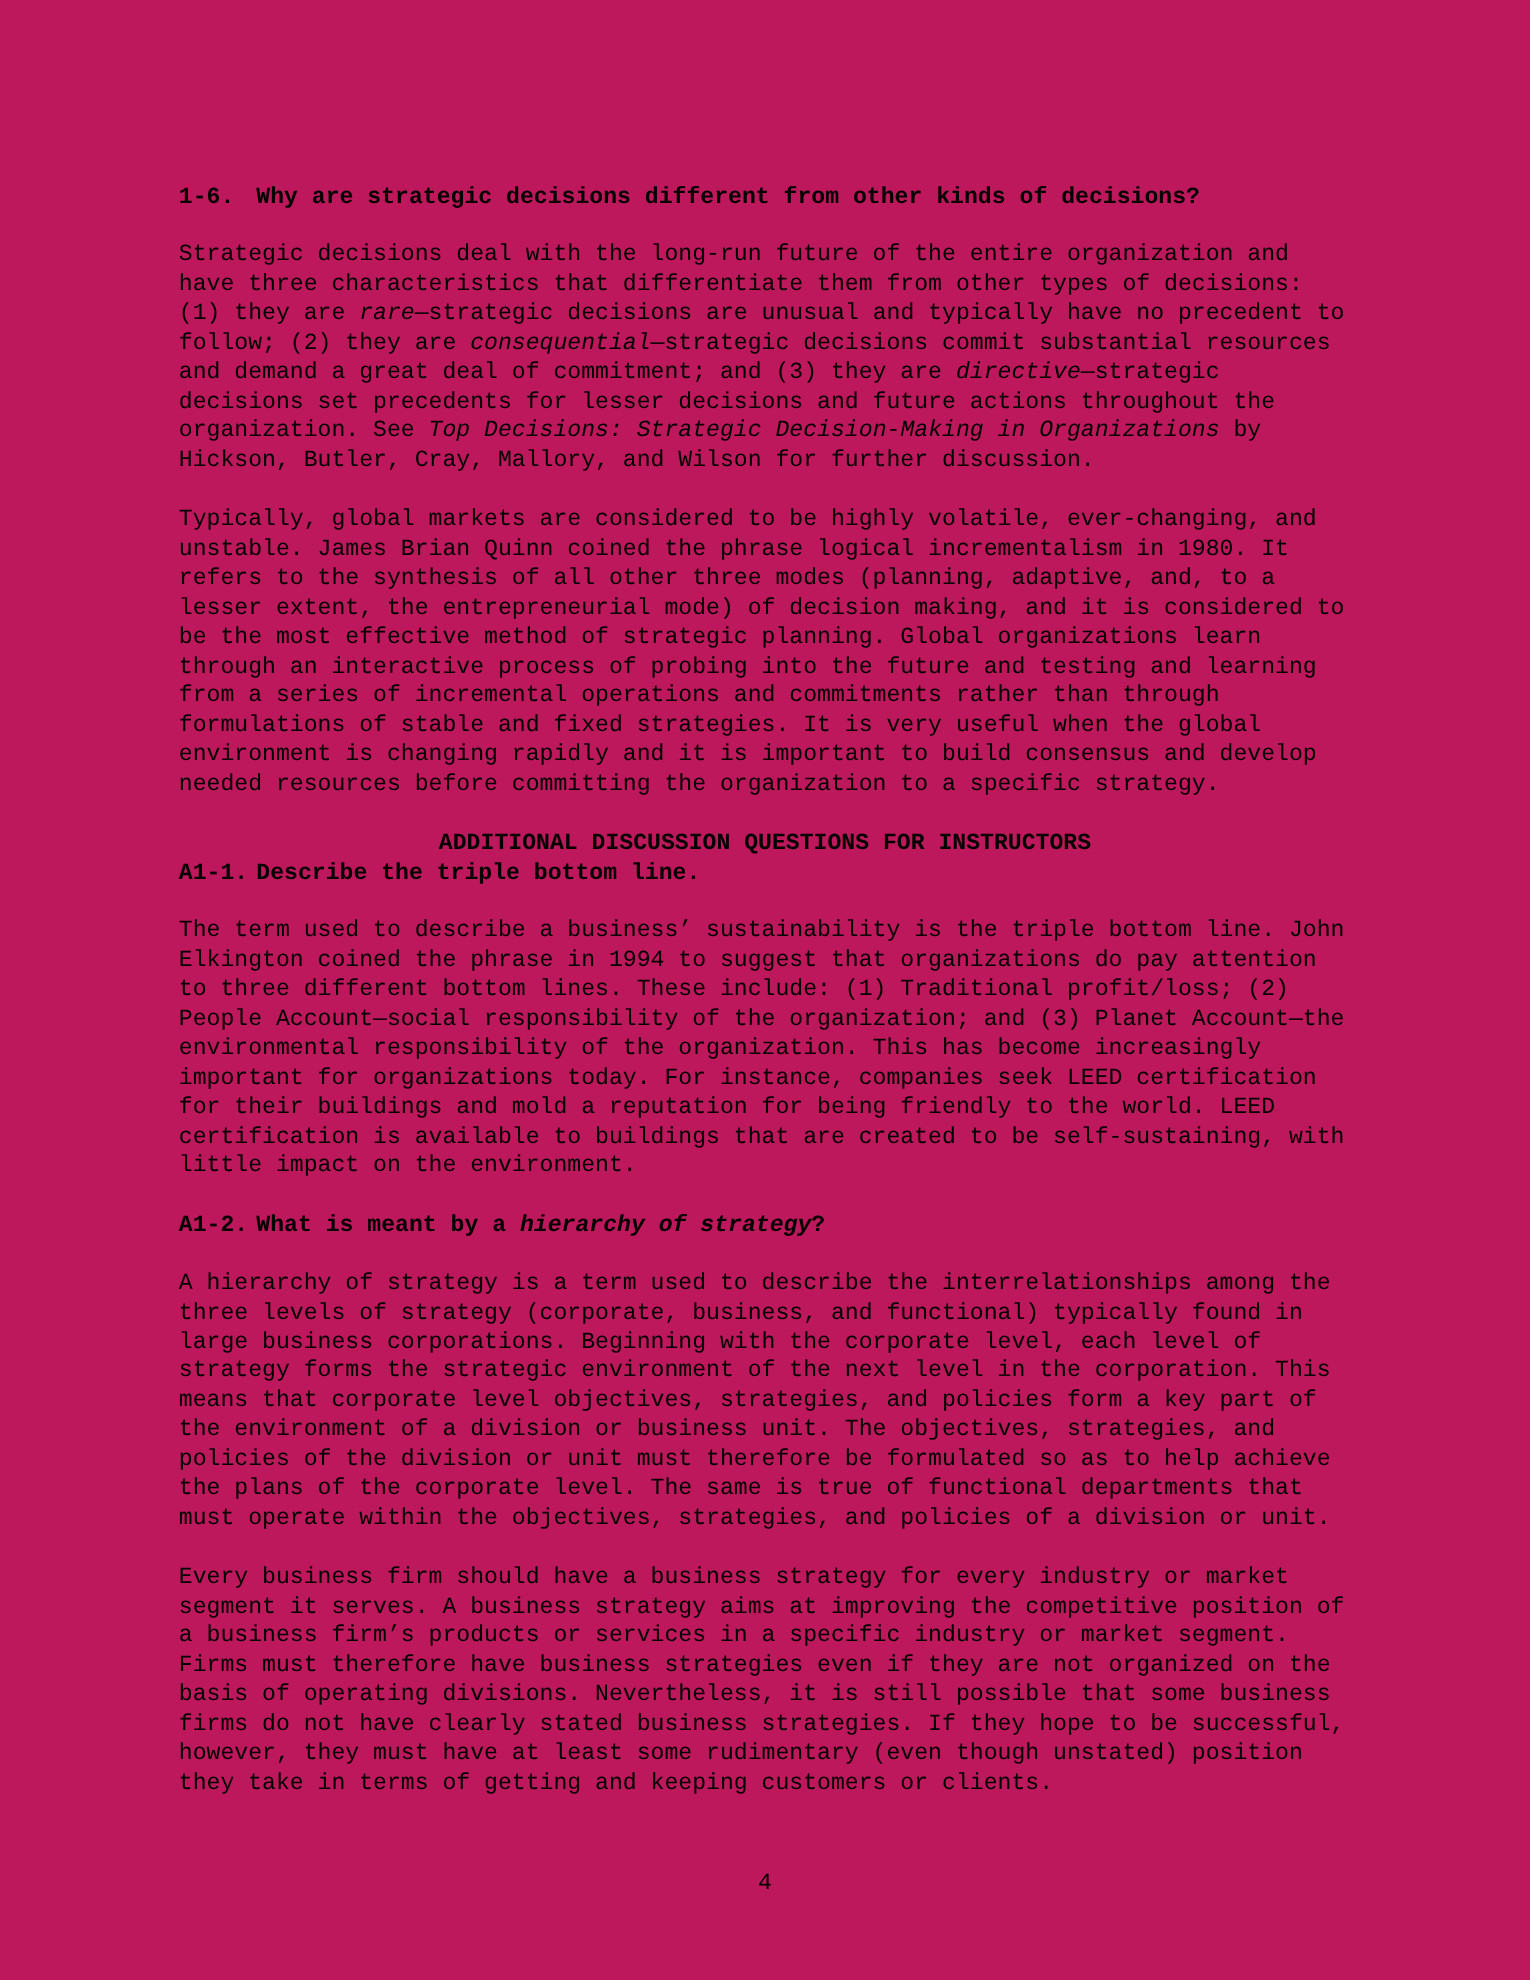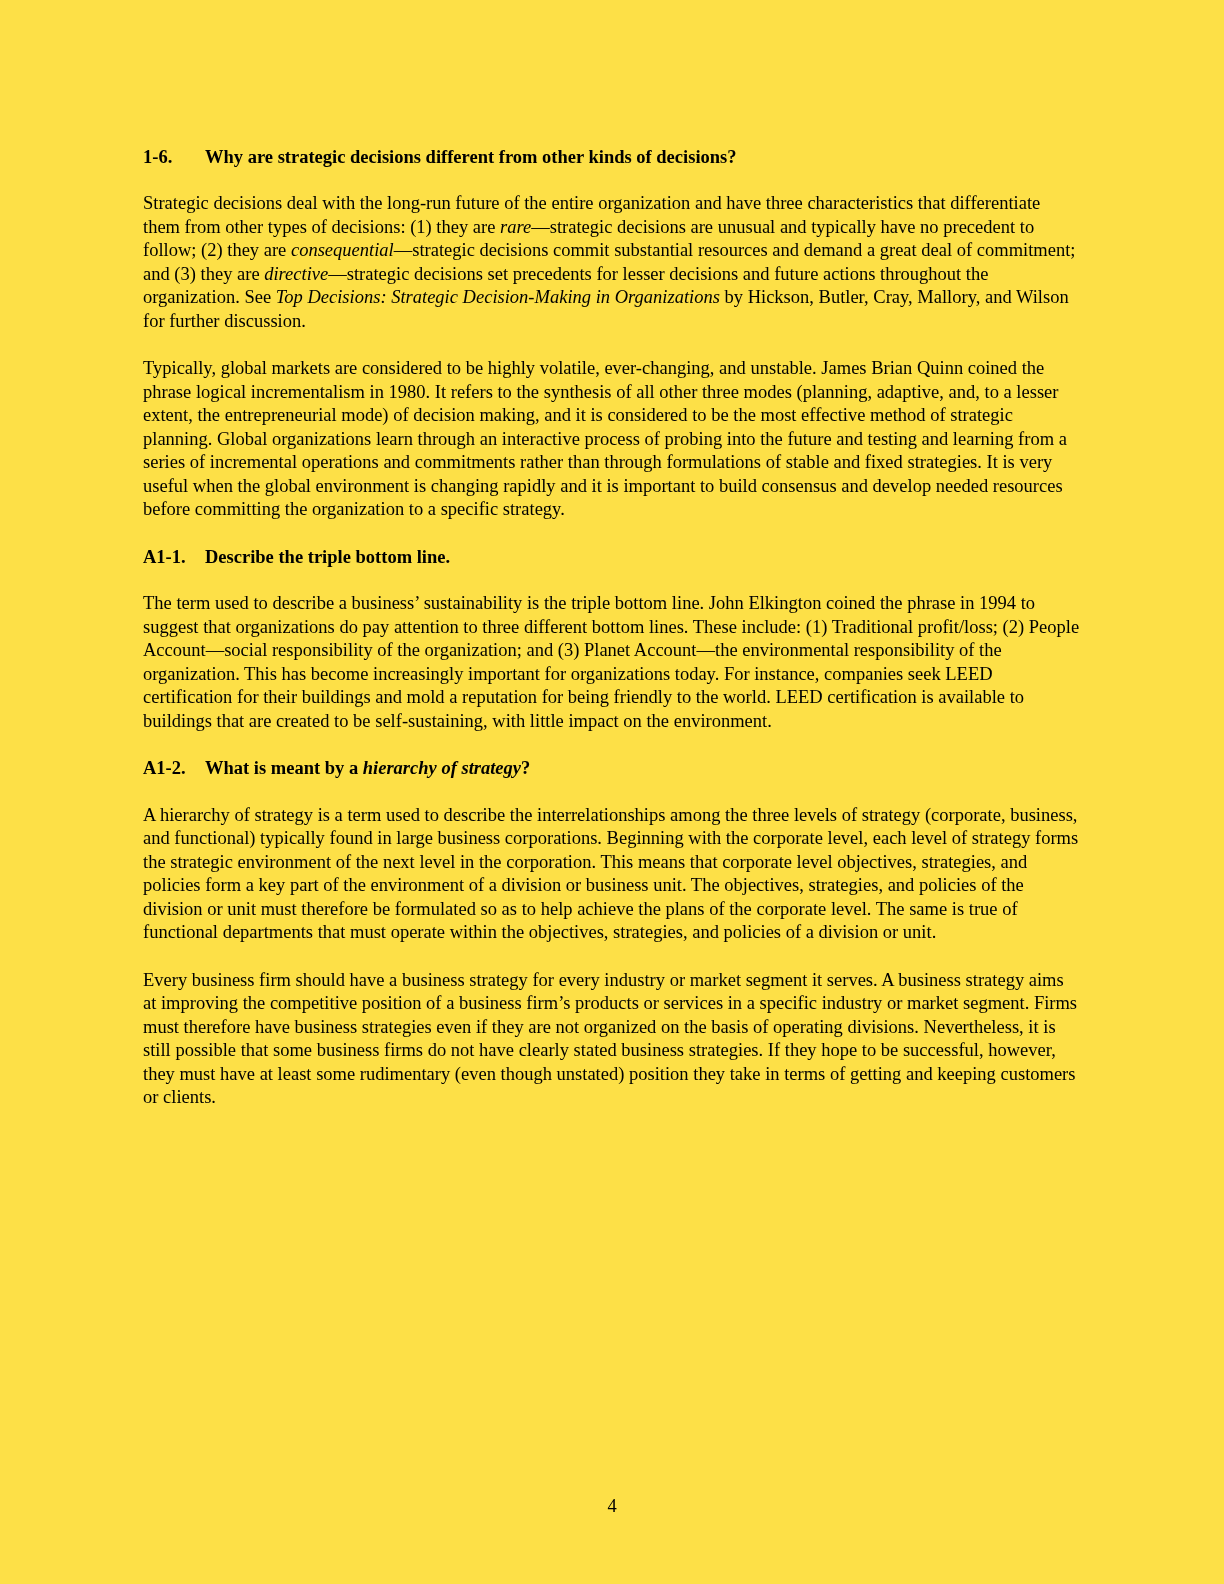--- a/index.html
+++ b/index.html
@@ -1,23 +1,23 @@
 <!DOCTYPE html>
 <html><head>
 <meta charset="utf-8">
 <style>
   * { box-sizing: border-box; }
   html, body { margin: 0; padding: 0; background: #ffffff; }
   .page {
     width: 1224px;
     height: 1584px;
     position: relative;
-    background: #fde047;
+    background: #be185d;
     color: #000000;
-    font-family: Liberation Serif, serif;
+    font-family: Liberation Mono, monospace;
     font-size: 18.5px;
     line-height: 1.27;
     overflow: hidden;
   }
   .content {
     padding: 146px 143px 0 143px;
   }
   .q-heading {
     display: flex;
     font-weight: bold;
@@ -54,20 +54,21 @@
 <body>
 
 <div class="page">
   <div class="content">
       <div class="q-heading">
         <span class="q-num">1-6.</span>
         <span class="q-text"><span>Why are strategic decisions different from other kinds of decisions?</span></span>
       </div>
       <p class="answer"><span>Strategic decisions deal with the long-run future of the entire organization and have three characteristics that differentiate them from other types of decisions: (1) they are </span><span class="italic">rare</span><span>—strategic decisions are unusual and typically have no precedent to follow; (2) they are </span><span class="italic">consequential</span><span>—strategic decisions commit substantial resources and demand a great deal of commitment; and (3) they are </span><span class="italic">directive</span><span>—strategic decisions set precedents for lesser decisions and future actions throughout the organization. See </span><span class="italic">Top Decisions: Strategic Decision-Making in Organizations</span><span> by Hickson, Butler, Cray, Mallory, and Wilson for further discussion.</span></p>
       <p class="answer"><span>Typically, global markets are considered to be highly volatile, ever-changing, and unstable. James Brian Quinn coined the phrase logical incrementalism in 1980. It refers to the synthesis of all other three modes (planning, adaptive, and, to a lesser extent, the entrepreneurial mode) of decision making, and it is considered to be the most effective method of strategic planning. Global organizations learn through an interactive process of probing into the future and testing and learning from a series of incremental operations and commitments rather than through formulations of stable and fixed strategies. It is very useful when the global environment is changing rapidly and it is important to build consensus and develop needed resources before committing the organization to a specific strategy.</span></p>
+      <div class="center-title">ADDITIONAL DISCUSSION QUESTIONS FOR INSTRUCTORS</div>
       <div class="q-heading">
         <span class="q-num">A1-1.</span>
         <span class="q-text"><span>Describe the triple bottom line.</span></span>
       </div>
       <p class="answer"><span>The term used to describe a business’ sustainability is the triple bottom line. John Elkington coined the phrase in 1994 to suggest that organizations do pay attention to three different bottom lines. These include: (1) Traditional profit/loss; (2) People Account—social responsibility of the organization; and (3) Planet Account—the environmental responsibility of the organization. This has become increasingly important for organizations today. For instance, companies seek LEED certification for their buildings and mold a reputation for being friendly to the world. LEED certification is available to buildings that are created to be self-sustaining, with little impact on the environment.</span></p>
       <div class="q-heading">
         <span class="q-num">A1-2.</span>
         <span class="q-text"><span>What is meant by a </span><span class="italic">hierarchy of strategy</span><span>?</span></span>
       </div>
       <p class="answer"><span>A hierarchy of strategy is a term used to describe the interrelationships among the three levels of strategy (corporate, business, and functional) typically found in large business corporations. Beginning with the corporate level, each level of strategy forms the strategic environment of the next level in the corporation. This means that corporate level objectives, strategies, and policies form a key part of the environment of a division or business unit. The objectives, strategies, and policies of the division or unit must therefore be formulated so as to help achieve the plans of the corporate level. The same is true of functional departments that must operate within the objectives, strategies, and policies of a division or unit.</span></p>

